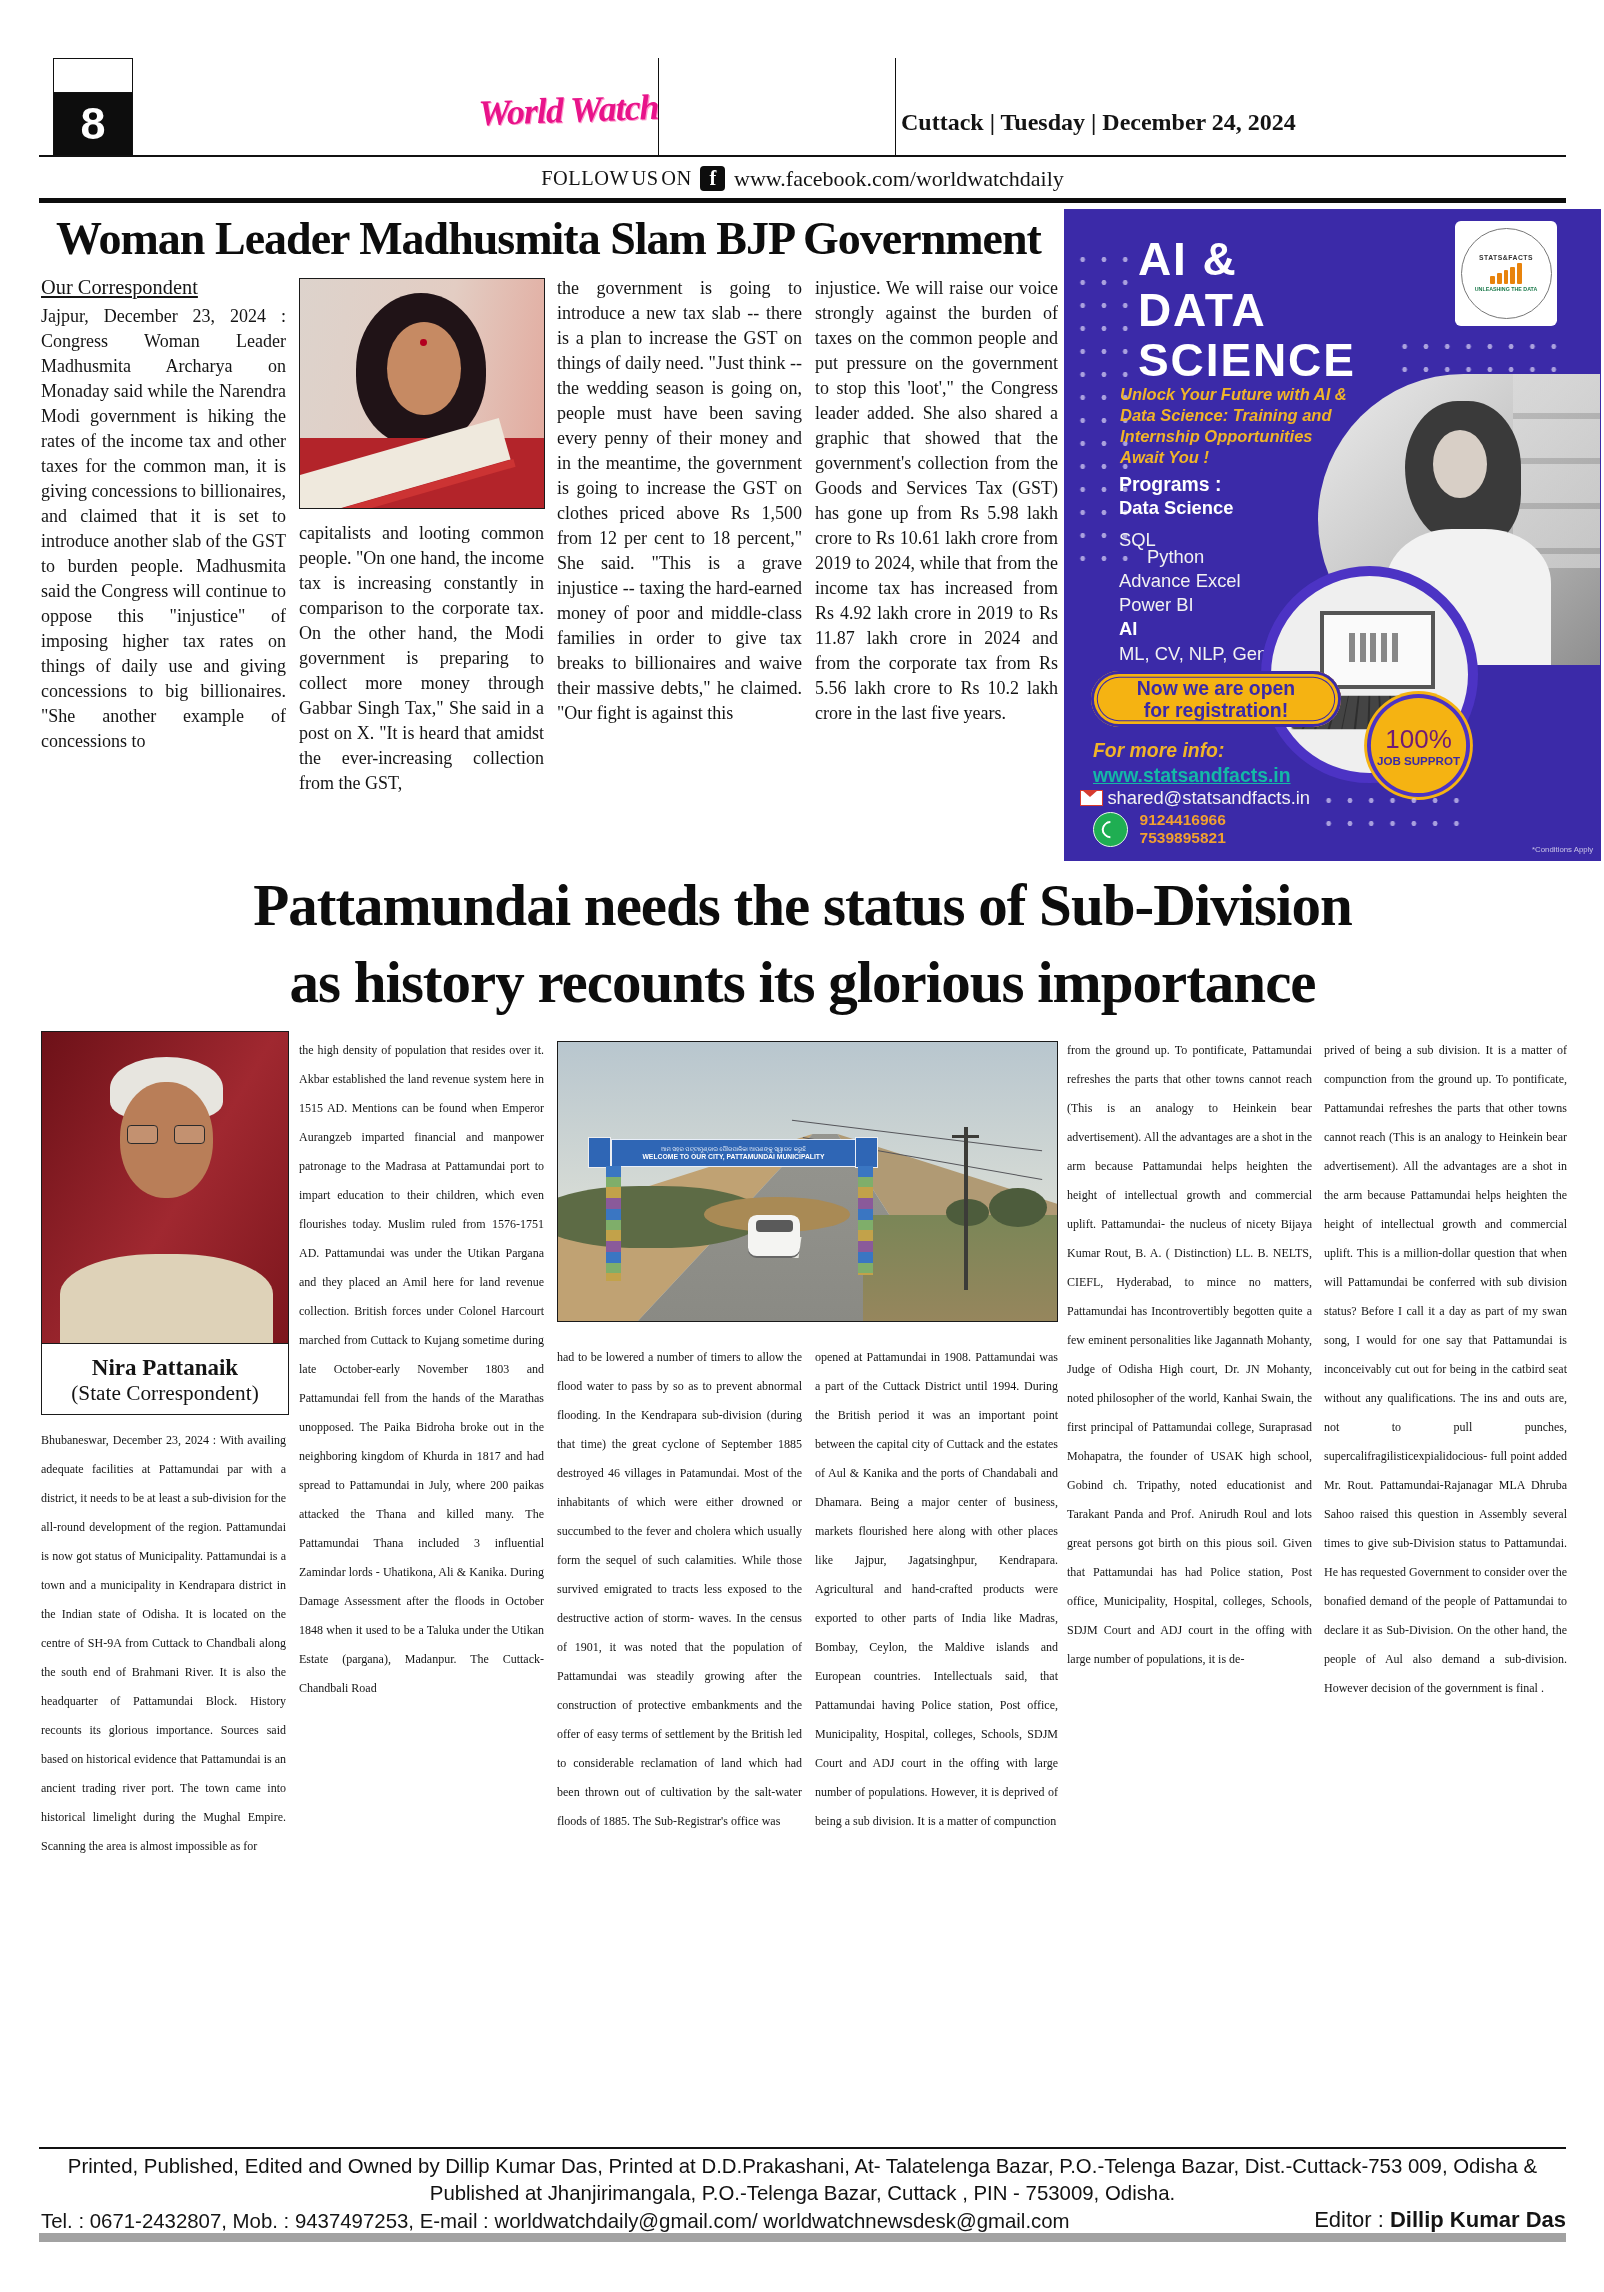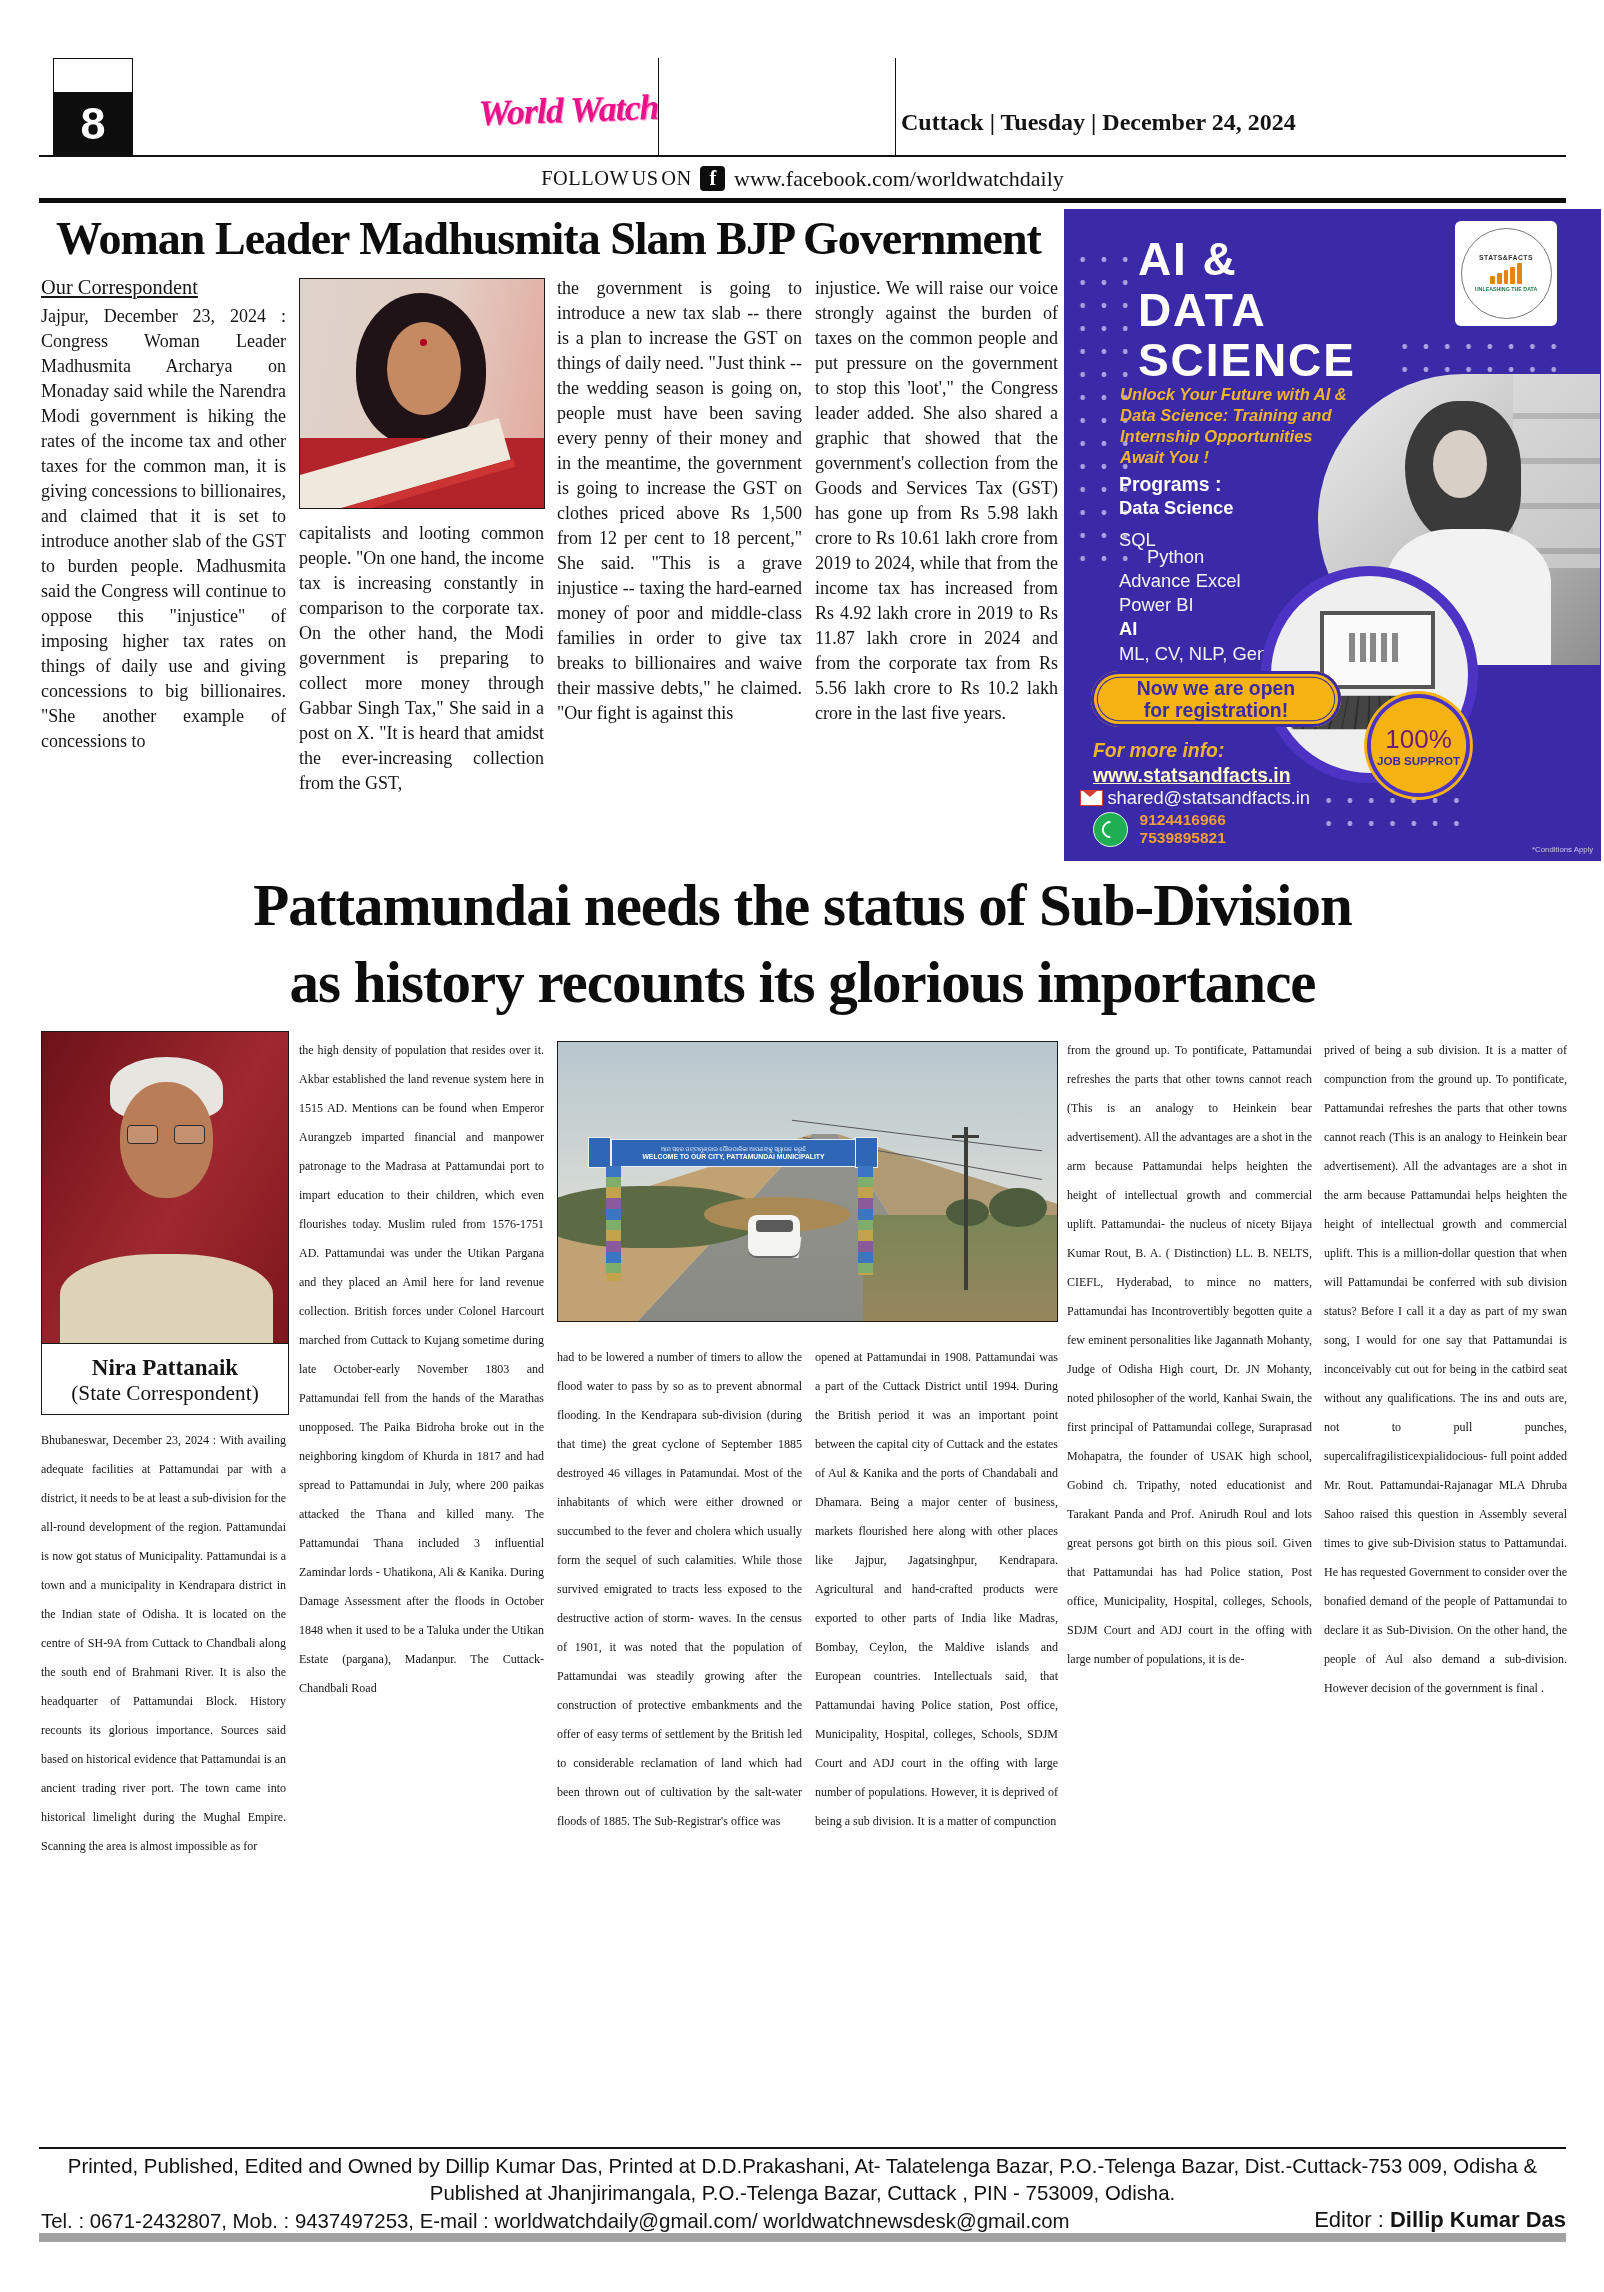--- a/index.html
+++ b/index.html
@@ -79,21 +79,21 @@
   .lap-screen{position:absolute;left:49px;top:35px;width:107px;height:70px;background:#fafafa;border:4.9px solid #555;}
   .lap-chart{position:absolute;left:25px;top:17.5px;width:49px;height:29px;
              background:repeating-linear-gradient(90deg,#888 0 5.8px,transparent 5.8px 10.7px);}
   .lap-kb{position:absolute;left:29px;top:113px;width:146px;height:43px;background:#2e2e2e;transform:perspective(116px) rotateX(40deg);
           border-radius:3.9px;background-image:repeating-linear-gradient(90deg,#444 0 9.7px,#2e2e2e 9.7px 11.6px);}
   .ad-pill{left:27px;top:462px;width:250px;height:56px;background:#f5b312;border-radius:29px;
            box-shadow:inset 0 0 0 2.9px #3b2aa8, inset 0 0 0 5.8px #f5b312, inset 0 0 0 6.8px #3b2aa8;
            display:flex;align-items:center;justify-content:center;text-align:center;
            color:#3b2aa8;font-size:19.4px;font-weight:bold;line-height:22px;white-space:pre-line;}
   .ad-info-label{left:29px;top:530px;color:#f0b429;font-size:19.4px;font-weight:bold;font-style:italic;}
-  .ad-website{left:29px;top:555px;color:#fef9c3;font-size:19.4px;font-weight:bold;text-decoration:underline;}
+  .ad-website{left:29px;top:555px;color:#14b8a6;font-size:19.4px;font-weight:bold;text-decoration:underline;}
   .ad-email-row{left:15.5px;top:578px;display:flex;align-items:center;gap:4.9px;color:#f2f2f2;font-size:18.4px;}
   .env{width:23px;height:16.5px;background:#fff;border:1.9px solid #d63b2f;position:relative;box-sizing:border-box;}
   .env:before{content:'';position:absolute;left:1px;top:-1px;border-left:8.7px solid transparent;
               border-right:8.7px solid transparent;border-top:7.8px solid #d63b2f;}
   .ad-phone-row{left:29px;top:602px;display:flex;align-items:center;gap:11.6px;}
   .wa-circle{width:33px;height:33px;border-radius:50%;border:1.9px solid #e8f5e9;background:#1fae52;display:flex;
              align-items:center;justify-content:center;}
   .wa-phone{width:12.6px;height:12.6px;border:2.9px solid #fff;border-radius:50%;border-top-color:transparent;
             border-right-color:transparent;transform:rotate(45deg);}
   .ad-phones{color:#f0a030;font-size:15.5px;font-weight:bold;line-height:18.4px;}

